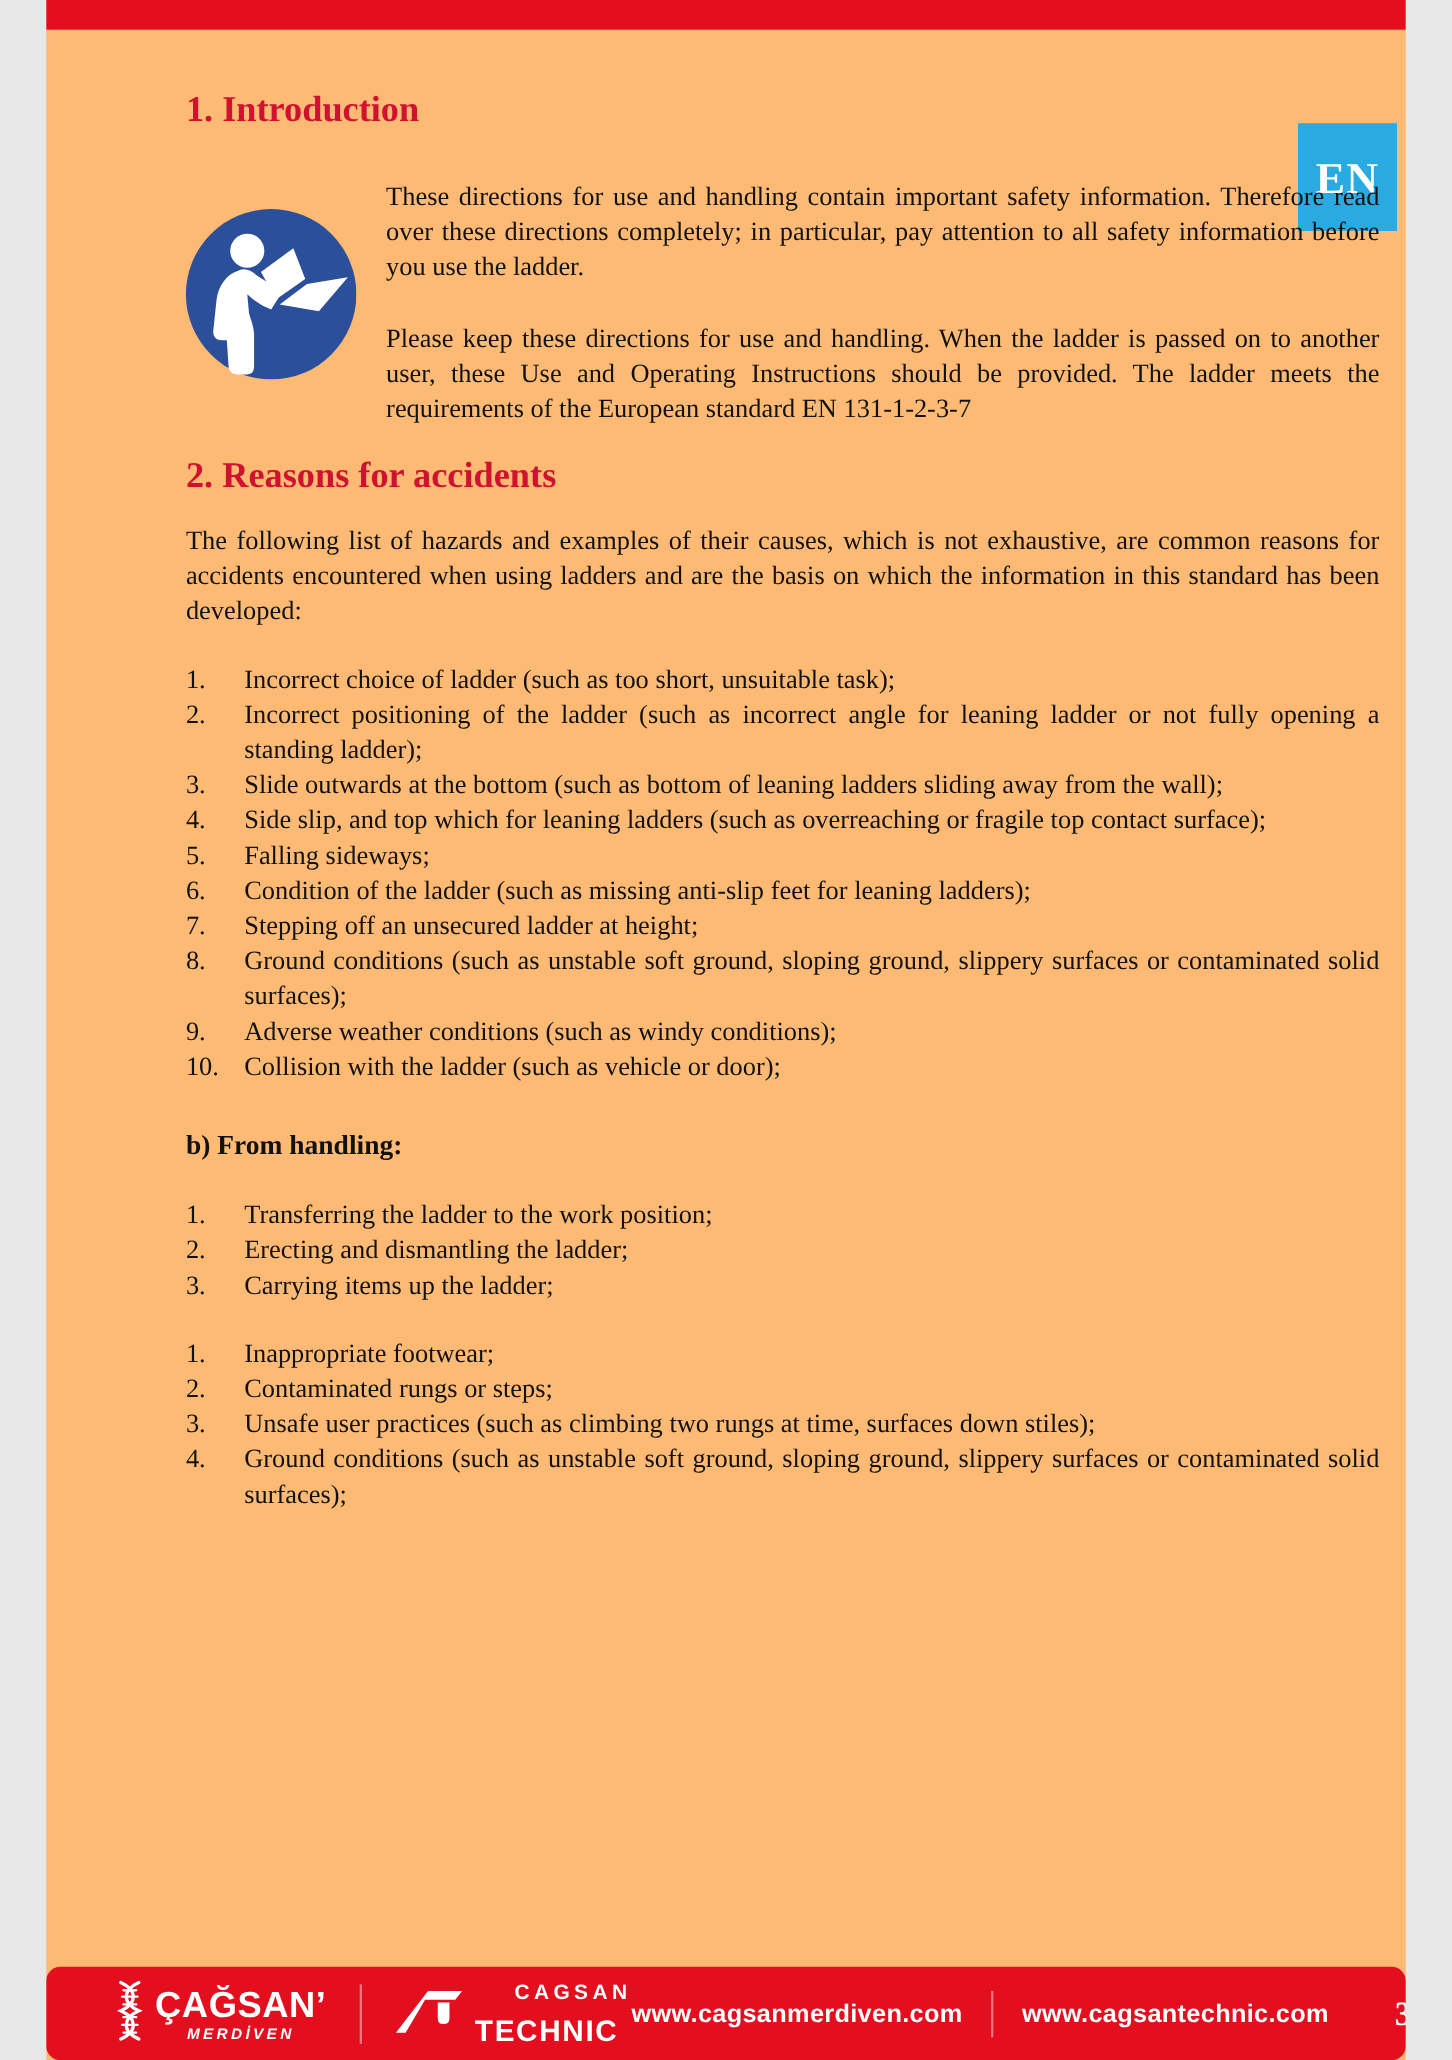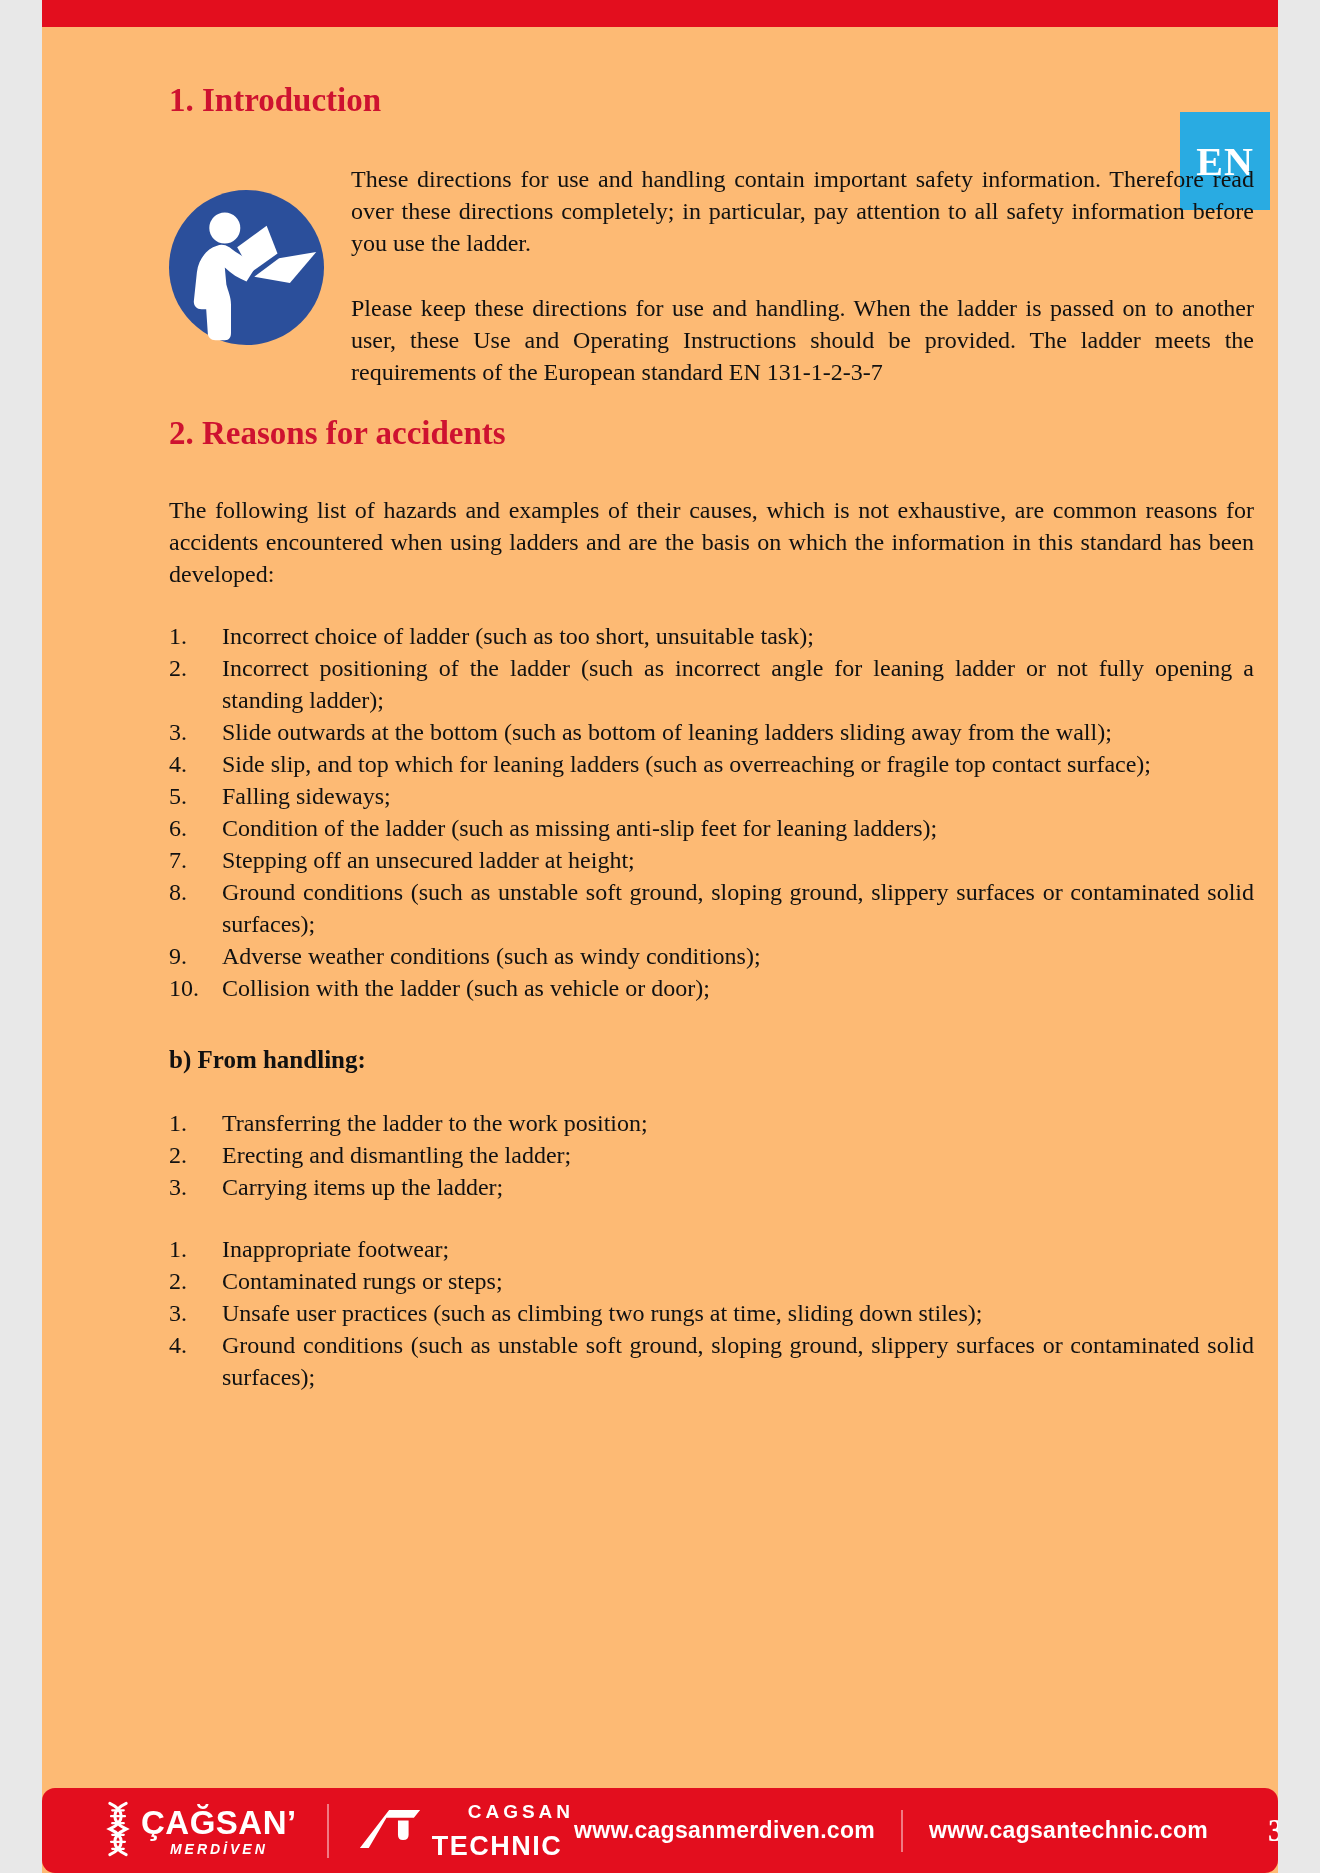--- a/index.html
+++ b/index.html
@@ -19,21 +19,21 @@
     color:#CE1230;font-size:33px;line-height:40px;margin:0;font-weight:bold;
     font-family:"Liberation Serif","DejaVu Serif",serif;
   }
   h1{margin-top:80px;}
   h2{margin-top:25px;}
   .intro-row{display:flex;margin-top:43px;}
   .intro-icon{flex:none;width:155px;margin-right:27px;margin-top:27px;}
   .intro-text{flex:1;}
   .p{font-size:24px;line-height:32px;text-align:justify;margin:0;}
   .p + .p{margin-top:33px;}
-  .lead{margin-top:41px;}
+  .lead{margin-top:23px;}
   h3{font-size:25px;line-height:34px;margin:39px 0 0 0;font-weight:bold;}
   .list{margin-top:30px;}
   .li{display:flex;font-size:24px;line-height:32px;}
   .li .num{flex:none;width:53px;}
   .li .txt{flex:1;text-align:justify;}
   .footer{
     position:absolute;left:0;bottom:0;width:100%;height:85px;background:#E30E1E;
     display:flex;align-items:center;padding:0 70px 0 62px;box-sizing:border-box;
     color:#fff;font-family:"Liberation Sans","DejaVu Sans",sans-serif;border-radius:13px;
   }
@@ -152,21 +152,21 @@
       <div class="li">
           <span class="num">1.</span>
           <span class="txt">Inappropriate footwear;</span>
         </div>
       <div class="li">
           <span class="num">2.</span>
           <span class="txt">Contaminated rungs or steps;</span>
         </div>
       <div class="li">
           <span class="num">3.</span>
-          <span class="txt">Unsafe user practices (such as climbing two rungs at time, sliding down stiles);</span>
+          <span class="txt">Unsafe user practices (such as climbing two rungs at time, surfaces down stiles);</span>
         </div>
       <div class="li">
           <span class="num">4.</span>
           <span class="txt">Ground conditions (such as unstable soft ground, sloping ground, slippery surfaces or contaminated solid surfaces);</span>
         </div>
     </div>
 
   </div>
 
   <div class="footer">

